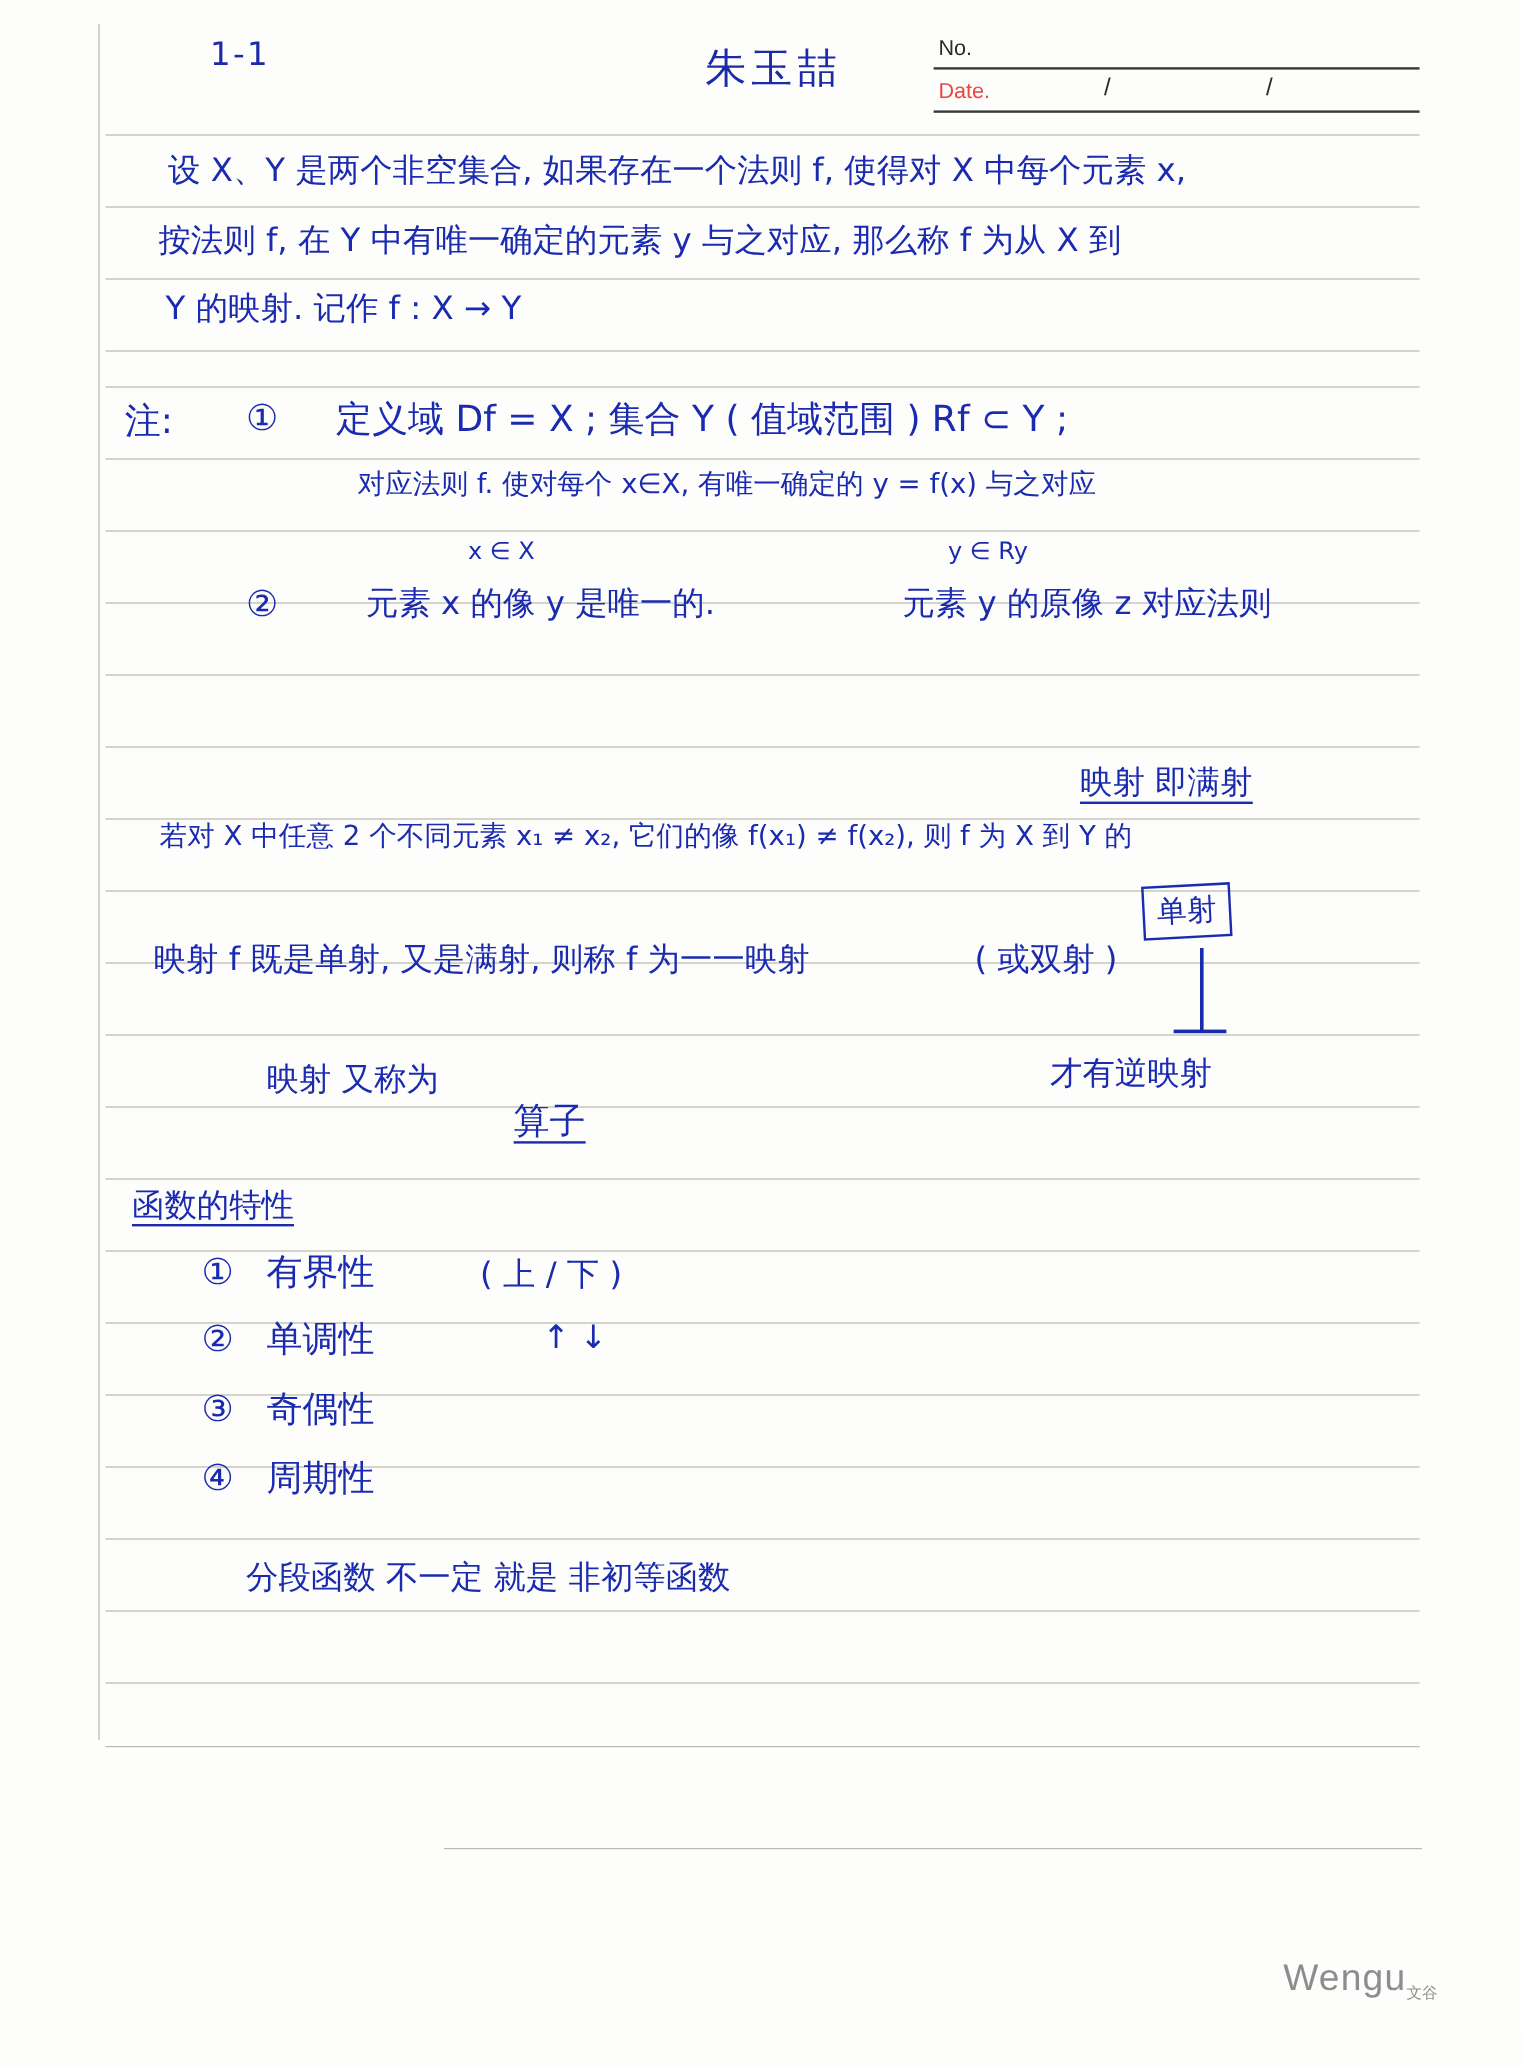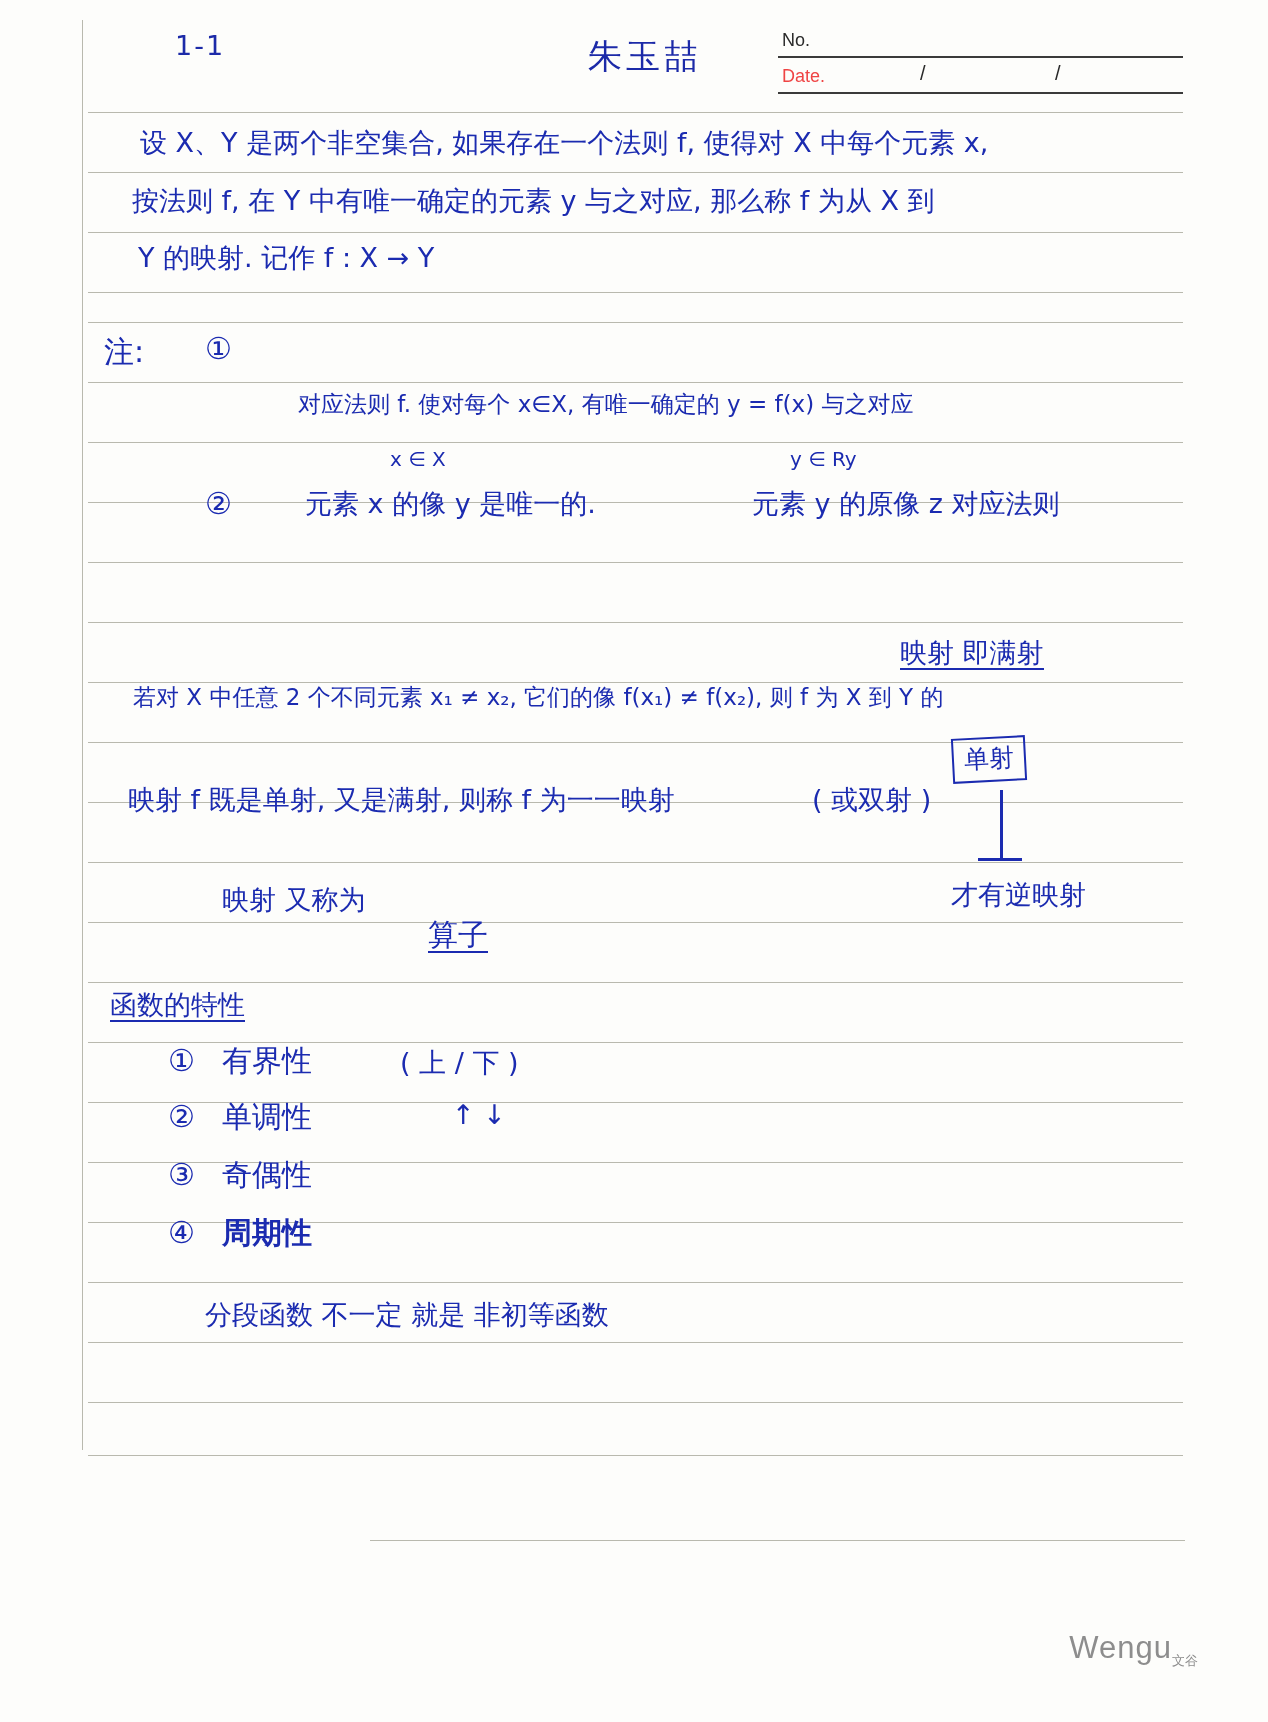--- a/index.html
+++ b/index.html
@@ -191,57 +191,58 @@
   <div class="date-slash-1">/</div>
   <div class="date-slash-2">/</div>
   <div class="date-rule"></div>
 
   <div class="hw sz-md" style="left:140px; top:128px;">设 X、Y 是两个非空集合, 如果存在一个法则 f, 使得对 X 中每个元素 x,</div>
   <div class="hw sz-md" style="left:138px; top:243px;">Y 的映射. 记作  f : X → Y</div>
   <div class="hw sz-md" style="left:132px; top:186px;">按法则 f, 在 Y 中有唯一确定的元素 y 与之对应, 那么称 f 为从 X 到</div>
 
   <div class="hw sz-lg" style="left:104px; top:335px;">注:</div>
   <div class="hw sz-lg" style="left:205px; top:332px;">①</div>
+  <div class="hw sz-lg" style="left:280px; top:333px;">定义域  Df = X  ;  集合 Y ( 值域范围 )  Rf ⊂ Y   ;</div>
   <div class="hw sz-sm" style="left:298px; top:392px;">对应法则 f. 使对每个 x∈X, 有唯一确定的 y = f(x) 与之对应</div>
 
   <div class="hw sz-xs" style="left:390px; top:448px;">x ∈ X</div>
   <div class="hw sz-xs" style="left:790px; top:448px;">y ∈ Ry</div>
   <div class="hw sz-lg" style="left:205px; top:487px;">②</div>
   <div class="hw sz-md" style="left:305px; top:489px;">元素 x 的像 y 是唯一的.</div>
   <div class="hw sz-md" style="left:752px; top:489px;">元素 y 的原像 z 对应法则</div>
 
   <div class="hw sz-md underline-blue" style="left:900px; top:638px;">映射 即满射</div>
 
   <div class="hw sz-sm" style="left:133px; top:685px;">若对 X 中任意 2 个不同元素 x₁ ≠ x₂, 它们的像 f(x₁) ≠ f(x₂), 则 f 为 X 到 Y 的</div>
   <div class="box-annot" style="left:952px; top:737px;">单射</div>
   <div class="brace-line" style="left:1000px; top:790px; width:3px; height:70px;"></div>
   <div class="brace-line" style="left:978px; top:858px; width:44px; height:3px;"></div>
 
   <div class="hw sz-md" style="left:128px; top:785px;">映射 f 既是单射, 又是满射, 则称 f 为一一映射</div>
   <div class="hw sz-md" style="left:812px; top:785px;">( 或双射 )</div>
-  <div class="hw sz-md" style="left:951px; top:880px;">才有逆映射</div>
+  <div class="hw sz-md" style="left:875px; top:880px;">才有逆映射</div>
 
   <div class="hw sz-md" style="left:222px; top:885px;">映射 又称为</div>
   <div class="hw sz-lg underline-blue" style="left:428px; top:918px;">算子</div>
 
   <div class="hw sz-md underline-blue" style="left:110px; top:990px;">函数的特性</div>
 
   <div class="hw sz-lg" style="left:168px; top:1044px;">①</div>
   <div class="hw sz-lg" style="left:222px; top:1044px;">有界性</div>
   <div class="hw sz-md" style="left:400px; top:1048px;">( 上 / 下 )</div>
 
   <div class="hw sz-lg" style="left:168px; top:1100px;">②</div>
   <div class="hw sz-lg" style="left:222px; top:1100px;">单调性</div>
   <div class="hw sz-md" style="left:452px; top:1100px;">↑   ↓</div>
 
   <div class="hw sz-lg" style="left:168px; top:1158px;">③</div>
   <div class="hw sz-lg" style="left:222px; top:1158px;">奇偶性</div>
 
   <div class="hw sz-lg" style="left:168px; top:1216px;">④</div>
-  <div class="hw sz-lg" style="left:222px; top:1216px;font-weight:bold;">周期性</div>
+  <div class="hw sz-lg" style="left:222px; top:1216px;">周期性</div>
 
   <div class="hw sz-md" style="left:205px; top:1300px;">分段函数 不一定 就是 非初等函数</div>
 
   <div class="watermark">
     <span>Wengu</span><sub>文谷</sub>
   </div>
 
 </div>
 
 </body></html>

